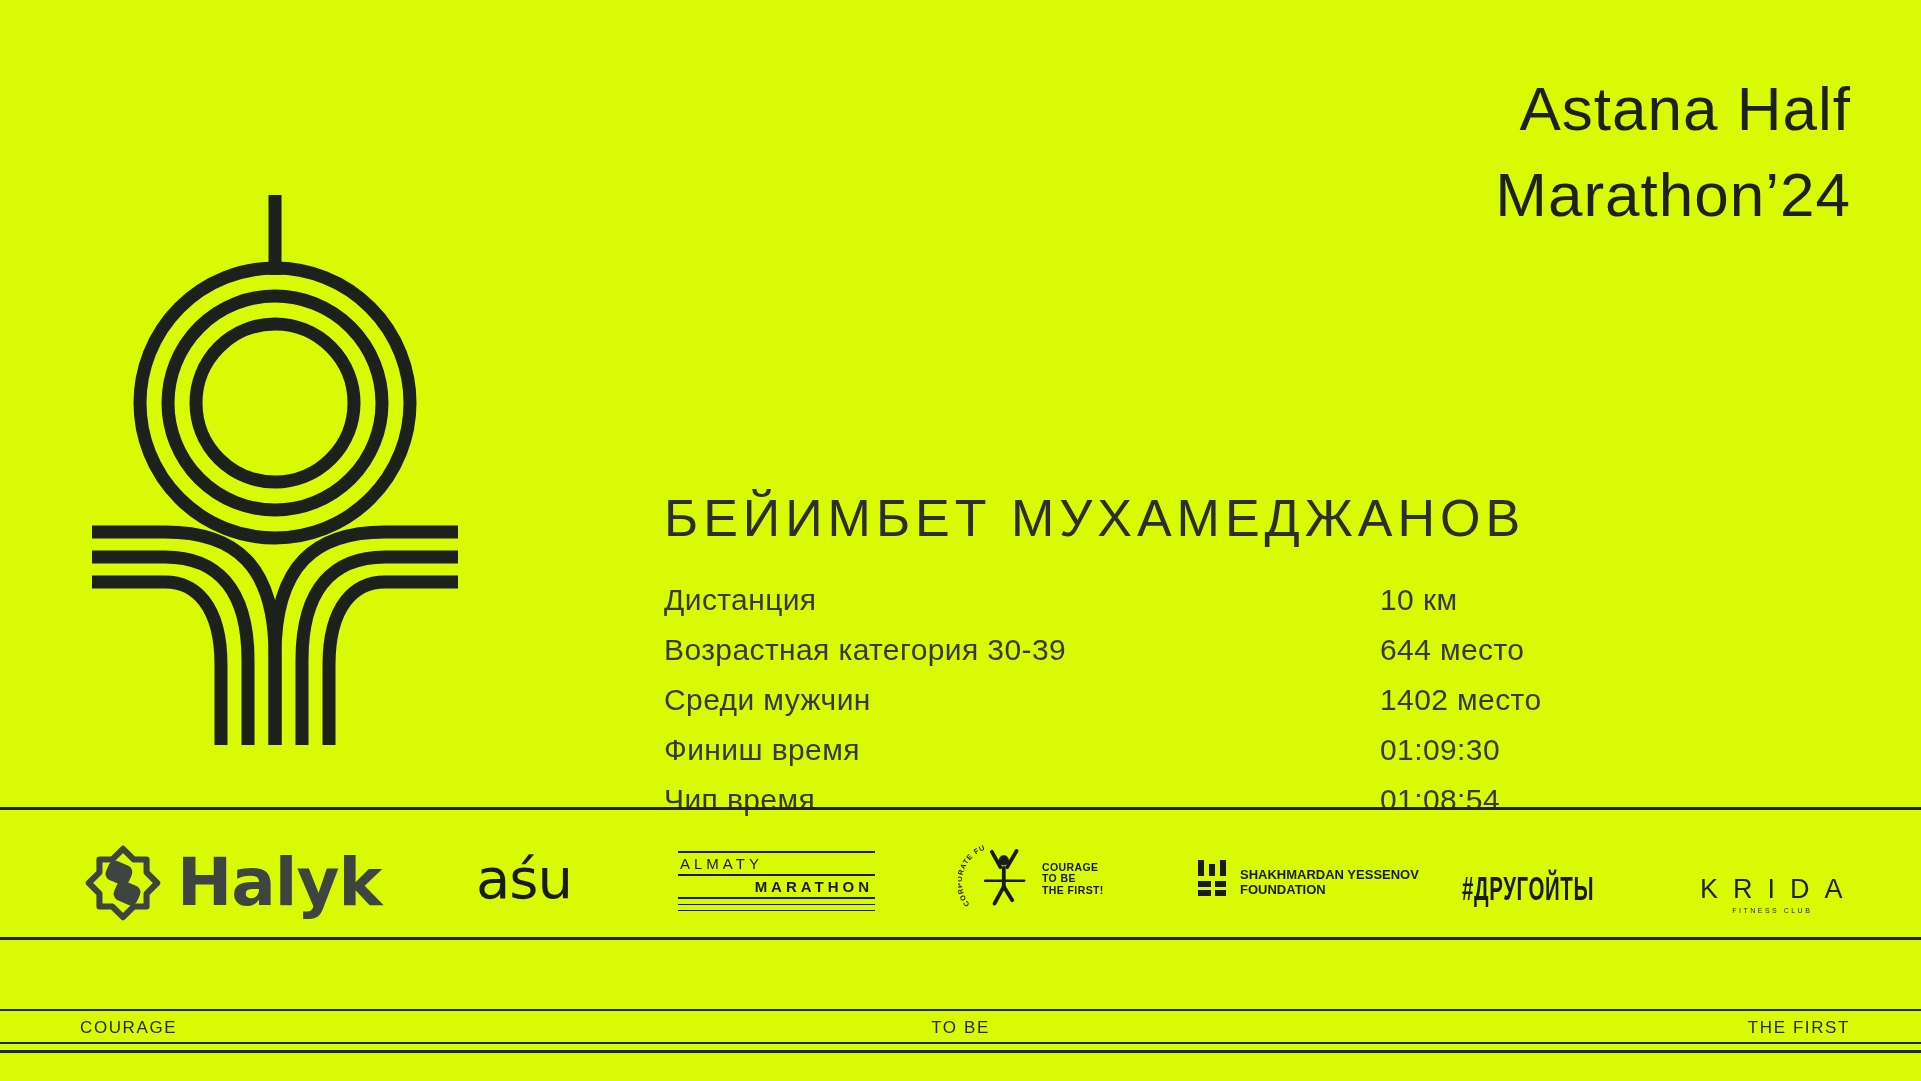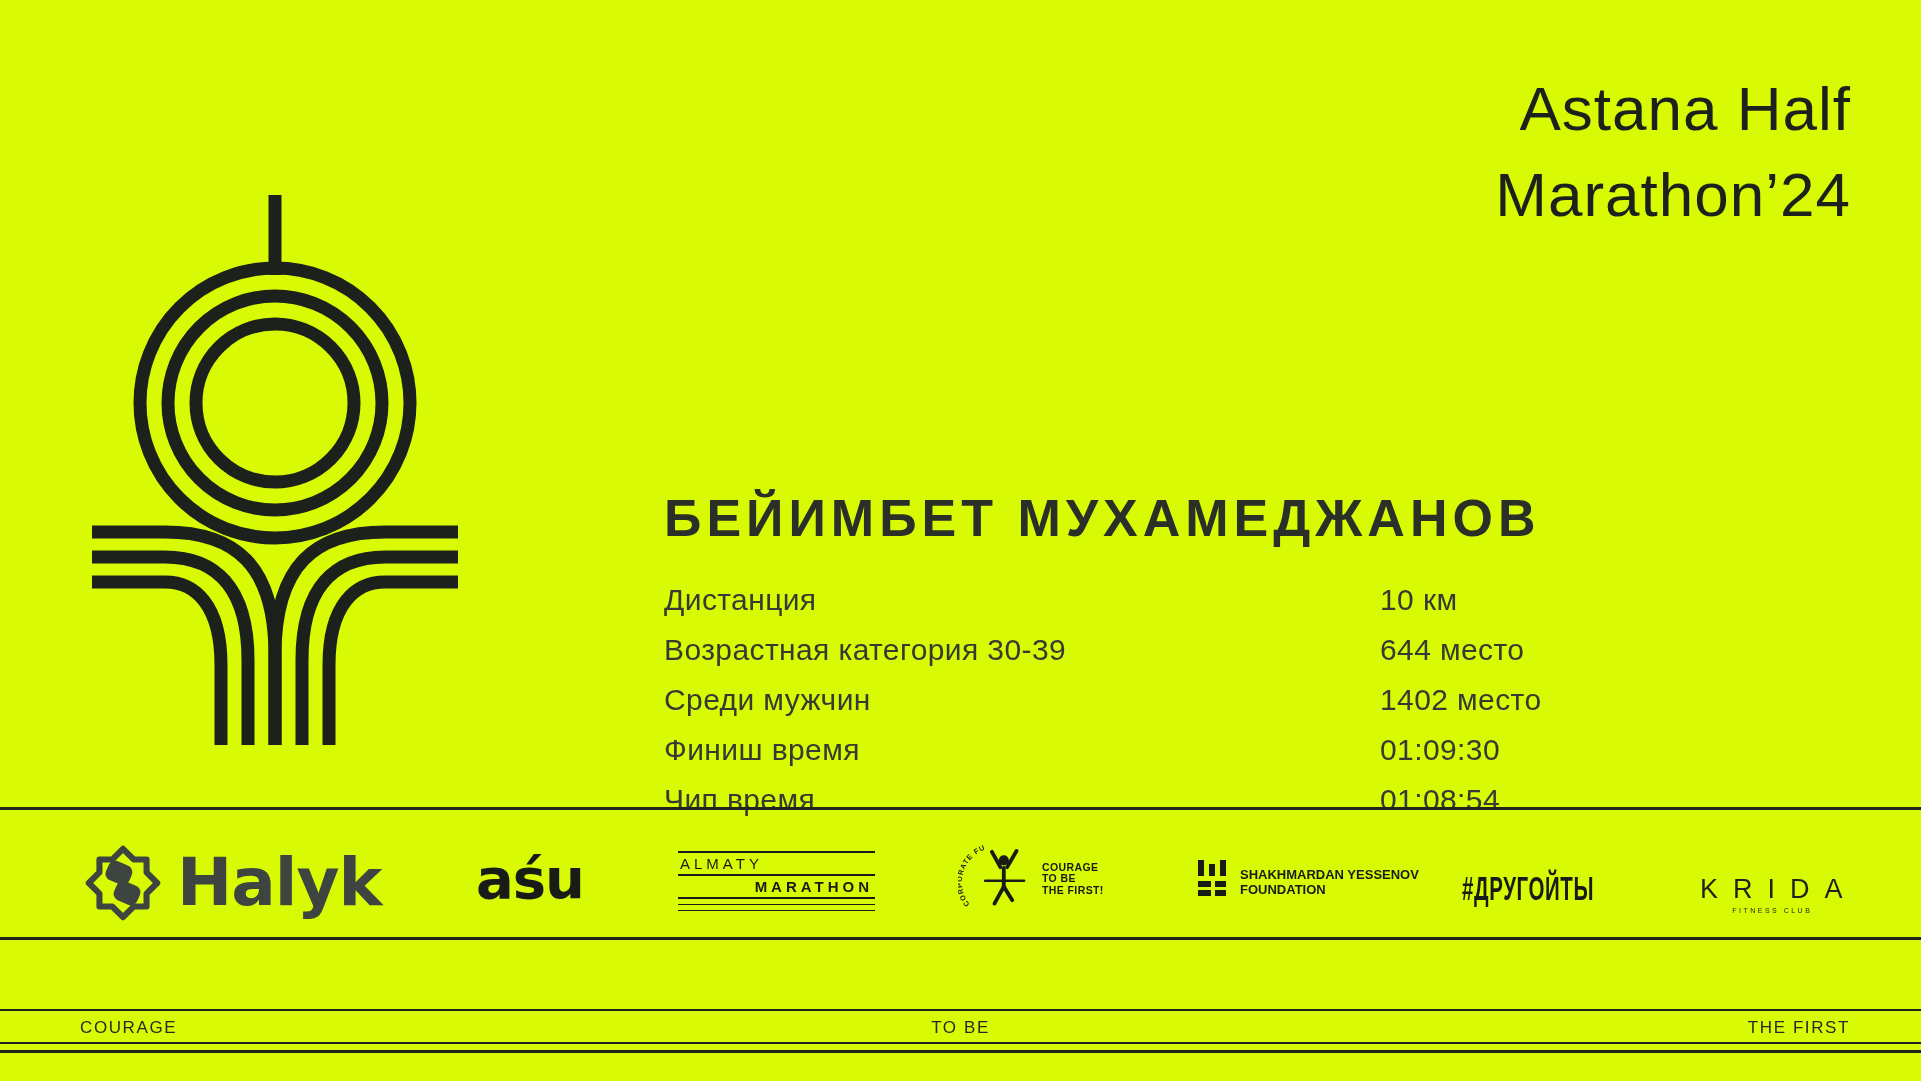--- a/index.html
+++ b/index.html
@@ -17,35 +17,35 @@
   }
   .event-title span{display:block;}
   .heading{
     position:absolute;top:282px;right:68px;
     font-size:135px;font-weight:400;letter-spacing:0px;color:#151A15;white-space:nowrap;
   }
 
   
   .participant-name{
     position:absolute;left:664px;top:488px;
-    font-size:52px;font-weight:700;letter-spacing:5px;color:#2A2F28;white-space:nowrap;
+    font-size:52px;font-weight:400;letter-spacing:5px;color:#2A2F28;white-space:nowrap;
   }
   .results{position:absolute;left:664px;top:575px;font-size:30px;letter-spacing:.4px;color:#353B32;}
   .result-row{display:flex;height:50px;line-height:50px;}
   .result-label{width:716px;}
   .result-value{white-space:nowrap;}
 
   
   .baiterek{position:absolute;left:60px;top:150px;}
 
   
   .sp-halyk{position:absolute;left:85px;top:843px;display:flex;align-items:flex-end;gap:16px;}
   .halyk-word{font-family:"DejaVu Sans","Liberation Sans",sans-serif;font-size:66px;font-weight:700;color:#3E4541;letter-spacing:-1px;line-height:80px;}
   .sp-asu{position:absolute;left:476px;top:846px;font-family:"DejaVu Sans","Liberation Sans",sans-serif;
-    font-size:56px;font-weight:700;color:#171C16;letter-spacing:-1px;}
+    font-size:56px;font-weight:400;color:#171C16;letter-spacing:-1px;}
   .sp-am{position:absolute;left:678px;top:851px;width:197px;color:#171C16;}
   .am-line{height:2px;background:#171C16;}
   .am-thin{height:1px;background:#171C16;}
   .am-row1{font-size:15px;font-weight:400;letter-spacing:4px;line-height:21px;padding-left:2px;}
   .am-row2{font-size:15px;font-weight:700;letter-spacing:4px;line-height:21px;text-align:right;padding-right:2px;}
   .am-gap3{margin-top:5px;}
   .sp-fund{position:absolute;left:958px;top:840px;display:flex;align-items:center;gap:6px;}
   .fund-text{font-size:10.5px;font-weight:600;line-height:11.5px;letter-spacing:.4px;color:#171C16;}
   .fund-text span{display:block;}
   .sp-yessenov{position:absolute;left:1198px;top:860px;display:flex;align-items:flex-end;gap:13px;}

